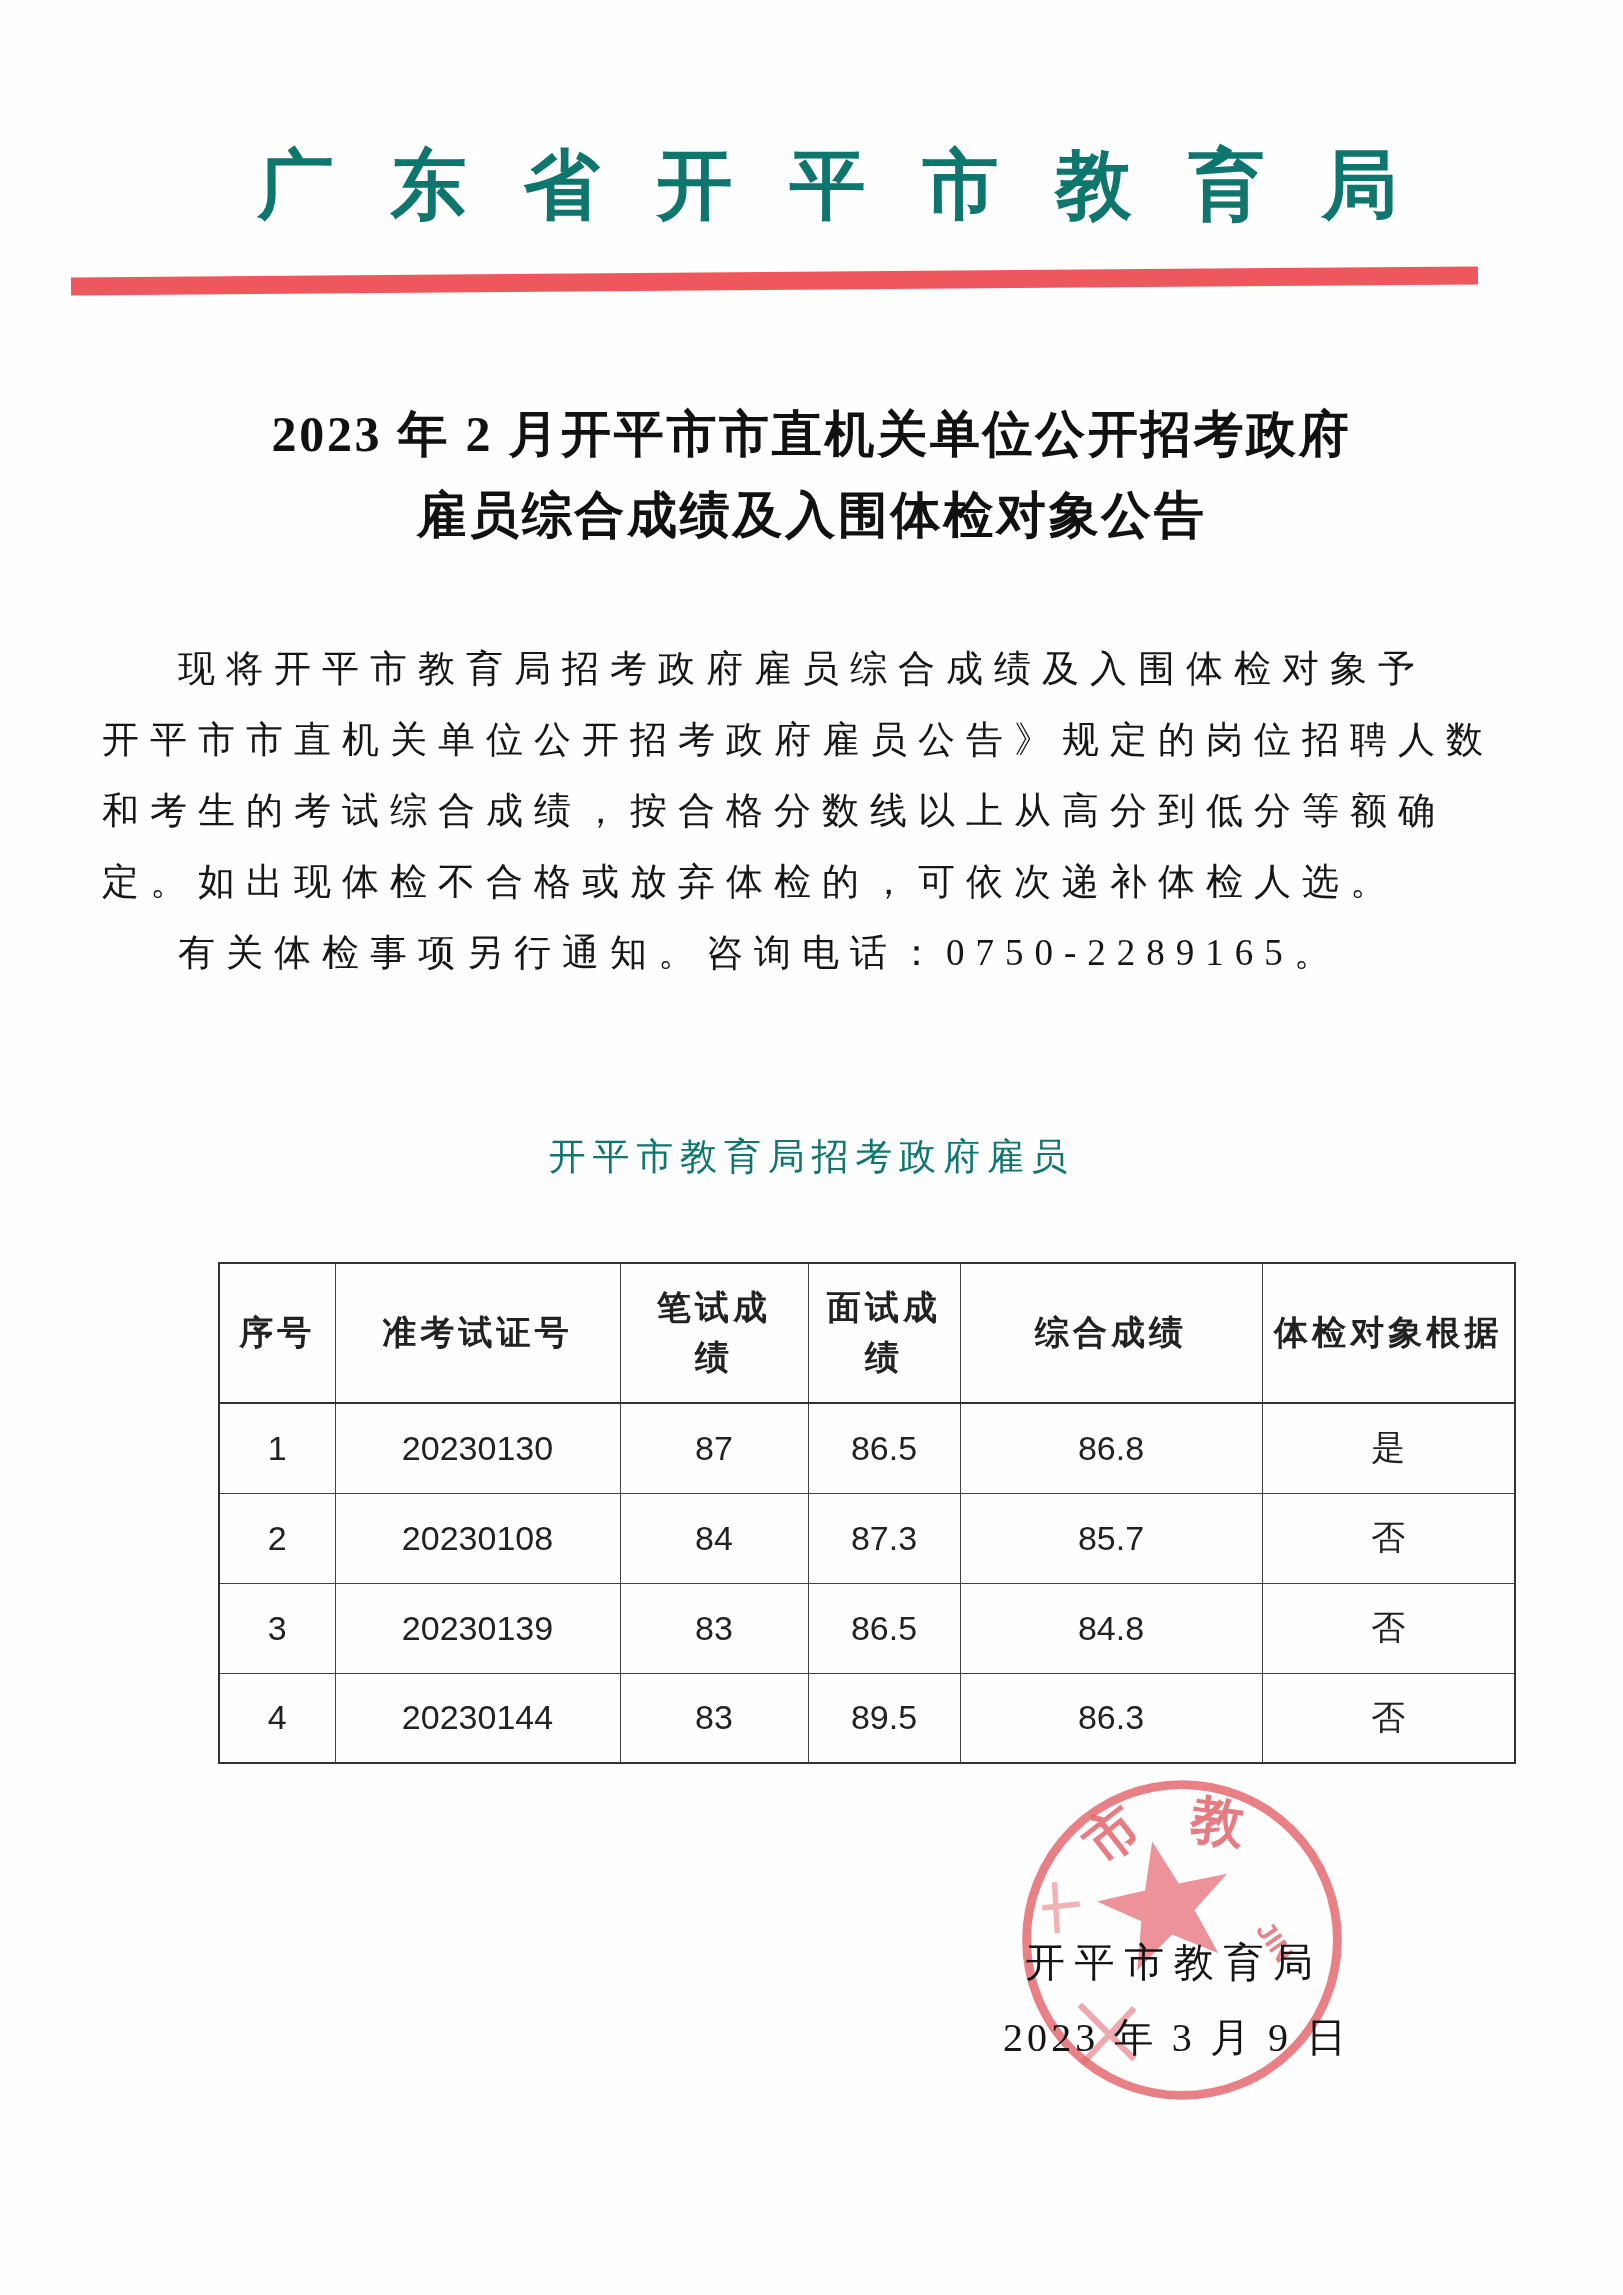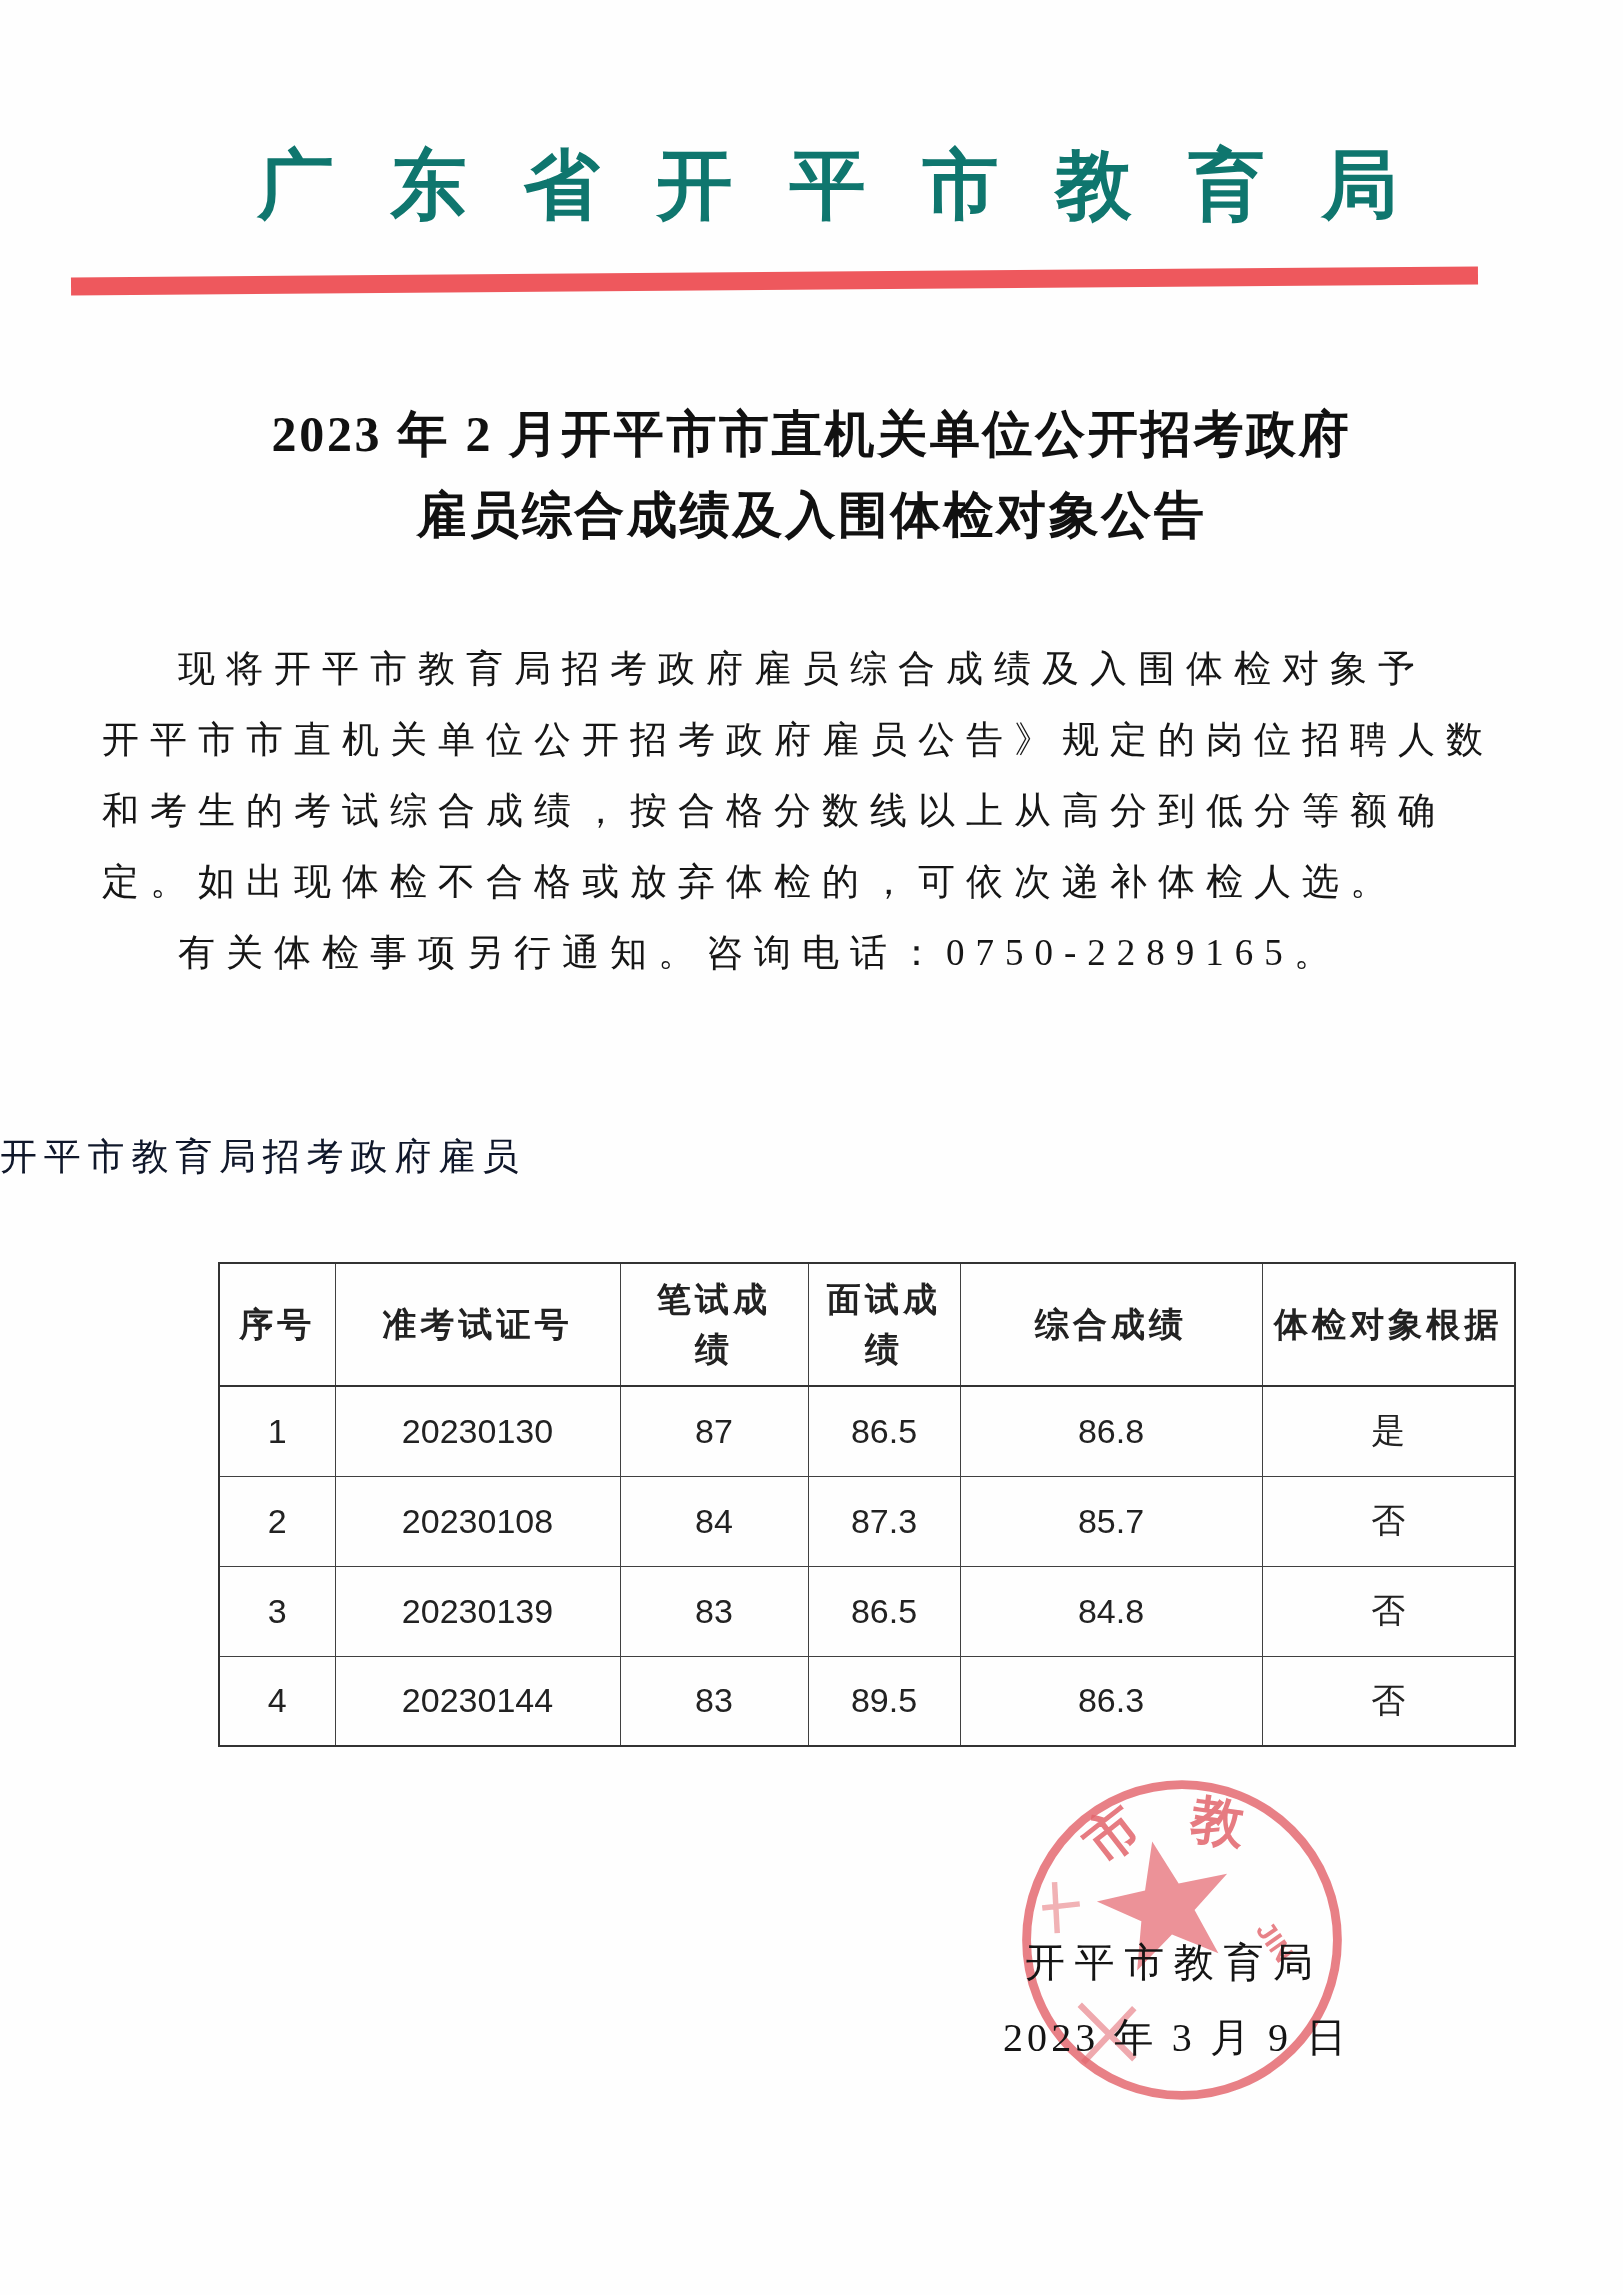--- a/index.html
+++ b/index.html
@@ -39,44 +39,44 @@
     position:absolute;top:633px;left:102px;width:1423px;
     font-size:37px;line-height:71px;
     letter-spacing:11px;
     color:#161616;
   }
   .bline{white-space:nowrap;}
   .indent{padding-left:76px;}
   
   #table-caption{
     position:absolute;top:1116px;left:0;right:0;
-    text-align:left;
+    text-align:center;
     font-size:37px;line-height:81px;letter-spacing:6.8px;
-    color:#0f172a;
+    color:#0f766e;
   }
   
   #results-table{
     position:absolute;top:1262px;left:218px;
     width:1297px;
     border-collapse:collapse;
     table-layout:fixed;
     font-family:"Liberation Sans", sans-serif;
     font-size:34px;color:#222;
   }
   #results-table th,#results-table td{
     border:1.4px solid #404040;
     text-align:center;vertical-align:middle;
     padding:0;
   }
   #results-table th{
     font-family:"Liberation Serif", serif;
     font-weight:700;font-size:34px;letter-spacing:4.1px;
   }
   #results-table tr{height:90px;}
-  #results-table thead tr{height:123px;margin-top:36px;}
+  #results-table thead tr{height:140px;margin-top:36px;}
   #results-table thead tr th{border-top:2.7px solid #333;border-bottom:2.7px double #333;}
   #results-table tbody tr:last-child td{border-bottom:2.7px solid #333;}
   #results-table th:first-child,#results-table td:first-child{border-left:2px solid #333;}
   #results-table th:last-child,#results-table td:last-child{border-right:2px solid #333;}
   .hl{display:block;line-height:50px;}
   
   #stamp{
     position:absolute;top:1773px;left:1015px;
     width:334px;height:334px;
     z-index:2;opacity:0.88;

